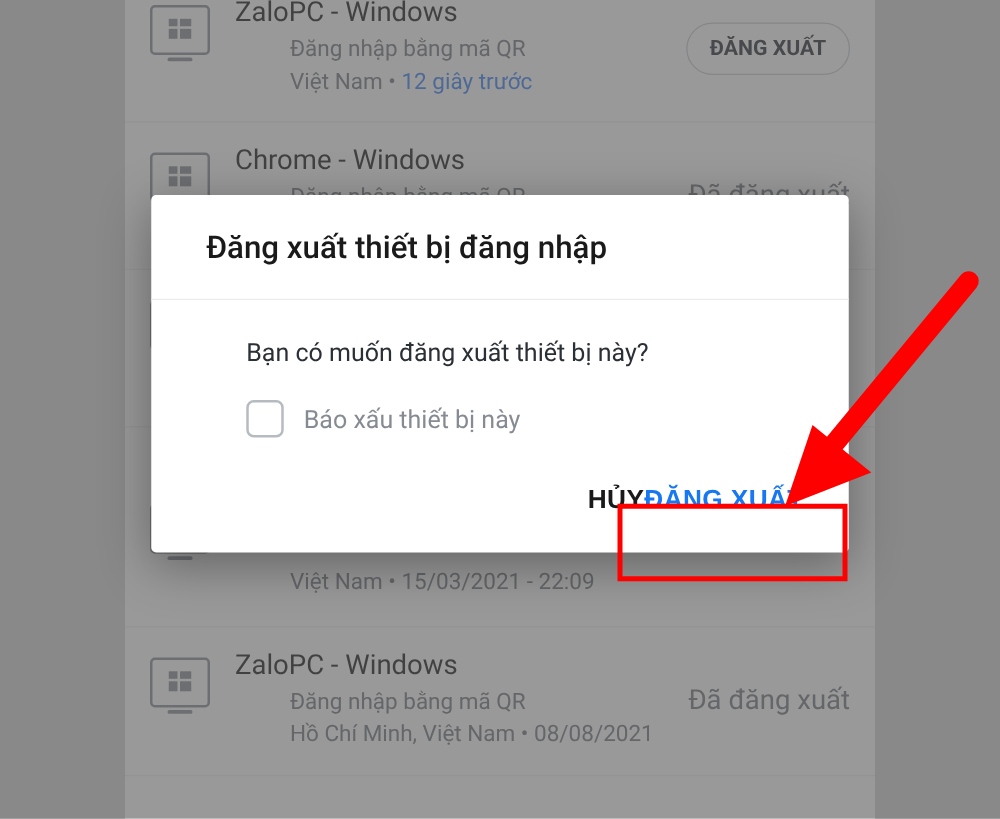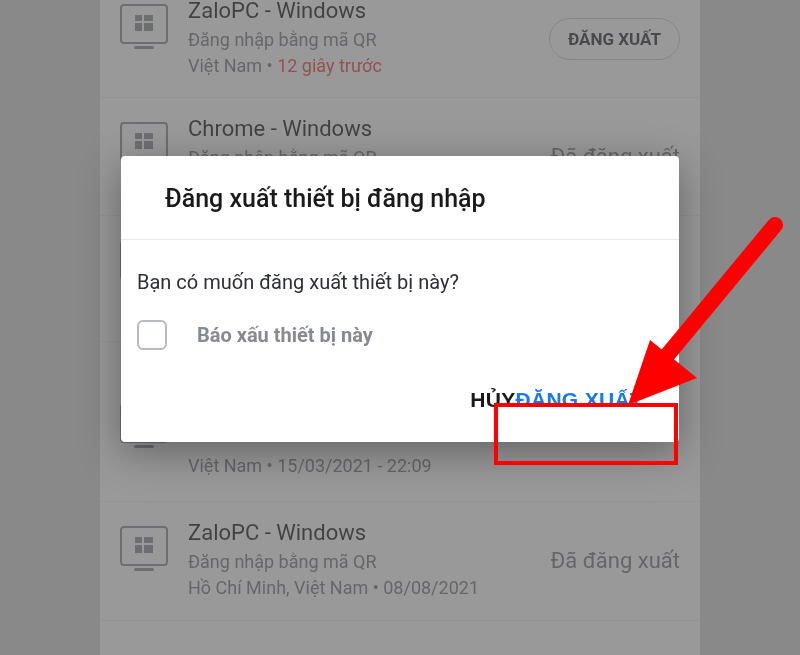--- a/index.html
+++ b/index.html
@@ -66,22 +66,23 @@
   .device-title {
     font-size: 22px;
     color: #1a1a1a;
     font-weight: 400;
     margin-bottom: 4px;
   }
   .device-sub {
     font-size: 18px;
     color: #767a82;
     line-height: 1.45;
-  }
-  .device-sub .link { color:#ef4444; }
+    margin-left: 44px;
+  }
+  .device-sub .link { color:#3b82f6; }
   .device-action {
     align-self: center;
     flex-shrink: 0;
     margin-left: 10px;
   }
   .logout-pill {
     border: 1px solid #c9ccd1;
     border-radius: 26px;
     padding: 10px 18px;
     font-size: 17px;
@@ -112,32 +113,32 @@
     box-shadow: 0 10px 40px rgba(0,0,0,0.35);
   }
   .dialog-title {
     font-size: 25px;
     font-weight: 500;
     color: #1a1a1a;
     padding: 28px 30px 26px 44px;
     border-bottom: 1px solid #ececec;
   }
   .dialog-body {
-    padding: 30px 30px 10px 16px;
+    padding: 30px 30px 10px 28px;
+    margin-left: 48px;
   }
   .dialog-msg {
     font-size: 20px;
     color: #2b2f36;
   }
   .check-row {
     display:flex;
     align-items:center;
-    gap: 30px;
+    gap: 16px;
     margin-top: 26px;
-    font-weight: bold;
   }
   .checkbox {
     width: 30px; height: 30px;
     border: 2px solid #b6bbc2;
     border-radius: 6px;
     background: #fff;
   }
   .check-label {
     font-size: 20px;
     color: #868b93;

